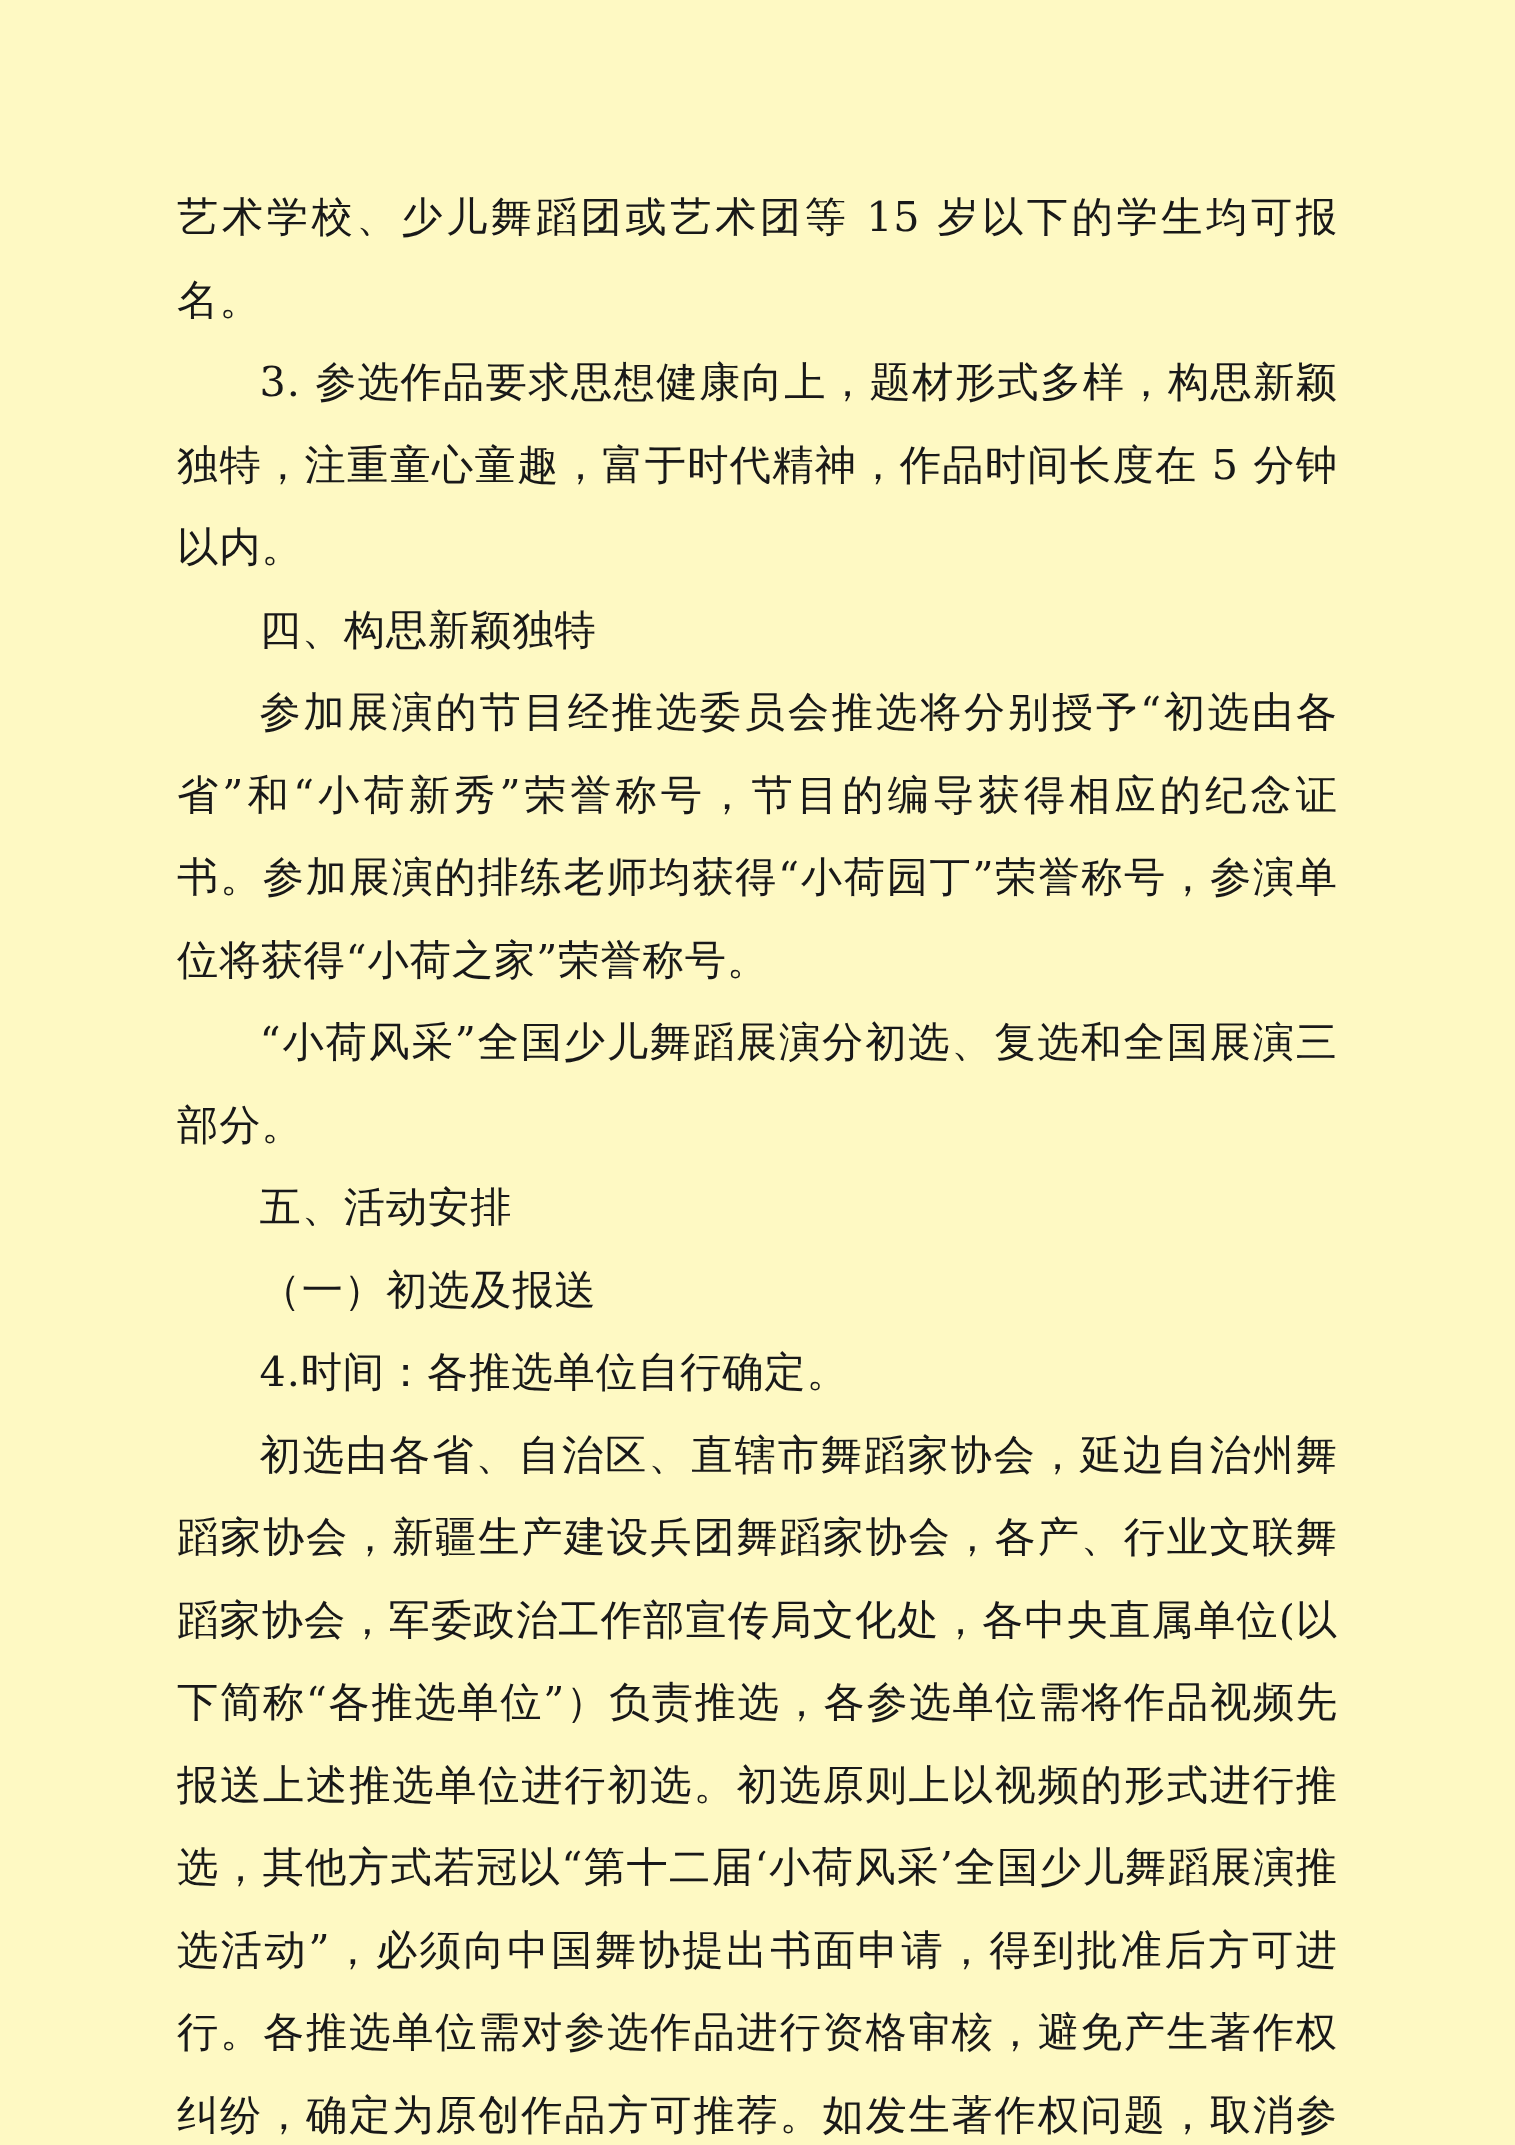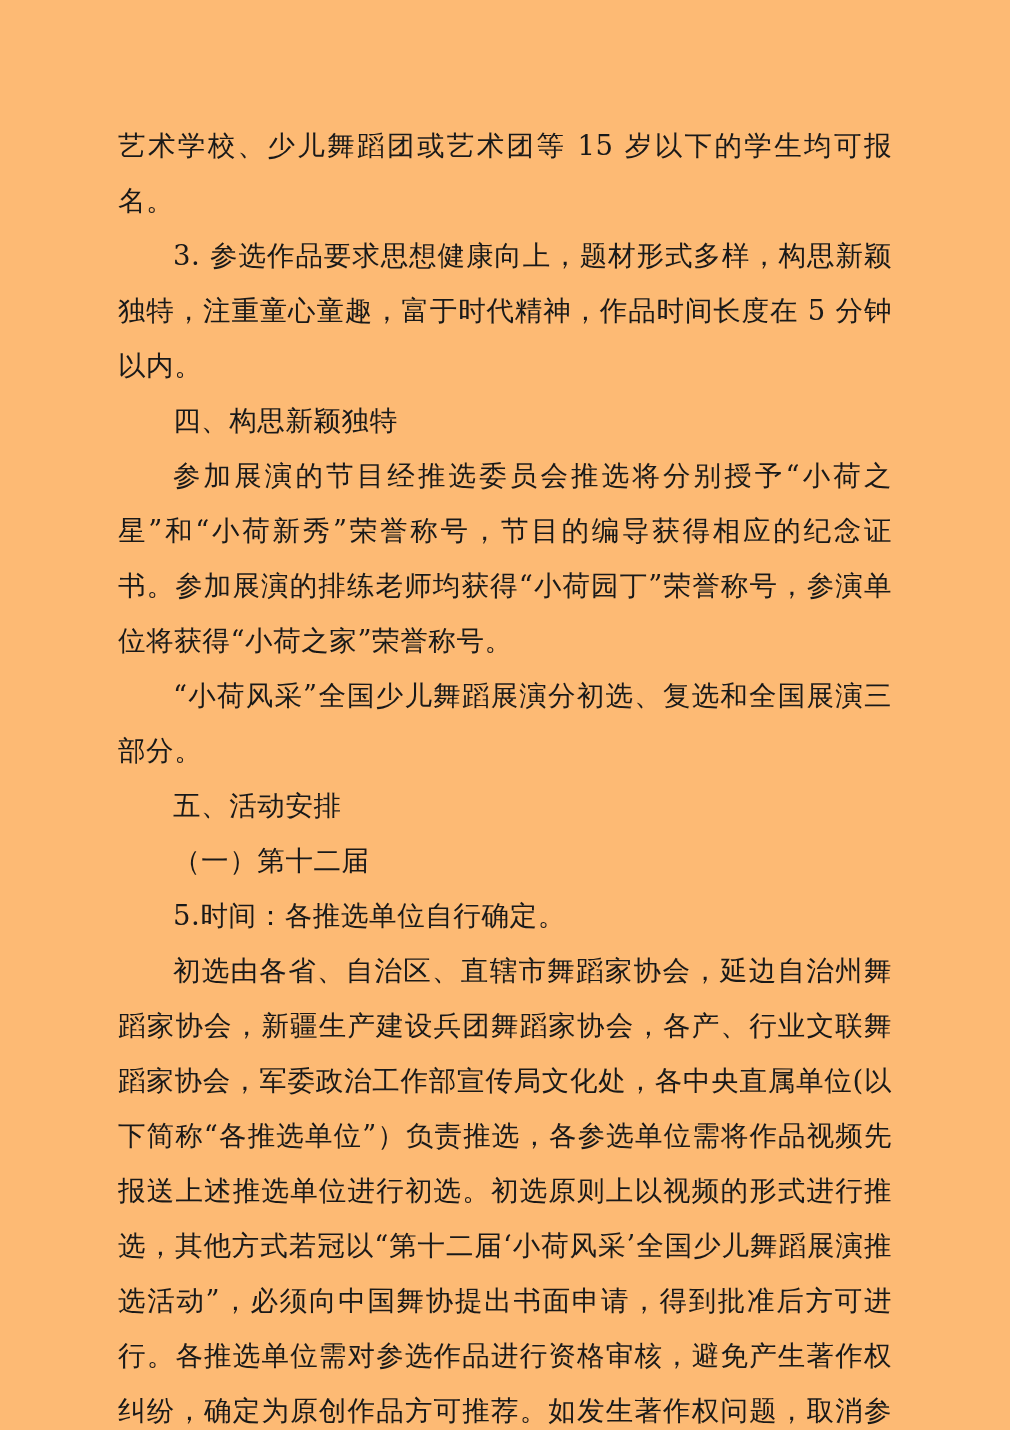--- a/index.html
+++ b/index.html
@@ -12,21 +12,21 @@
     height: 1430px;
     font-family: "DejaVu Serif", "Liberation Serif", serif;
     color: #1a1a1a;
   }
   .page {
     position: relative;
     width: 1010px;
     height: 1430px;
     box-sizing: border-box;
     padding: 118px 118px 60px 118px;
-    background: #fdba74;
+    background: #fef9c3;
   }
   .doc-body {
     font-size: 27.5px;
     line-height: 55px;
     text-align: justify;
     text-justify: inter-ideograph;
     letter-spacing: 0.6px;
     color: #191919;
   }
   .para {
@@ -45,26 +45,26 @@
 
 <div class="page">
   <div class="doc-body">
 
     <p class="para noindent">艺术学校、少儿舞蹈团或艺术团等 15 岁以下的学生均可报名。</p>
 
     <p class="para indent2">3. 参选作品要求思想健康向上，题材形式多样，构思新颖独特，注重童心童趣，富于时代精神，作品时间长度在 5 分钟以内。</p>
 
     <p class="para indent2">四、构思新颖独特</p>
 
-    <p class="para indent2">参加展演的节目经推选委员会推选将分别授予“小荷之星”和“小荷新秀”荣誉称号，节目的编导获得相应的纪念证书。参加展演的排练老师均获得“小荷园丁”荣誉称号，参演单位将获得“小荷之家”荣誉称号。</p>
+    <p class="para indent2">参加展演的节目经推选委员会推选将分别授予“初选由各省”和“小荷新秀”荣誉称号，节目的编导获得相应的纪念证书。参加展演的排练老师均获得“小荷园丁”荣誉称号，参演单位将获得“小荷之家”荣誉称号。</p>
 
     <p class="para indent2">“小荷风采”全国少儿舞蹈展演分初选、复选和全国展演三部分。</p>
 
     <p class="para indent2">五、活动安排</p>
 
-    <p class="para indent2">（一）第十二届</p>
+    <p class="para indent2">（一）初选及报送</p>
 
-    <p class="para indent2">5.时间：各推选单位自行确定。</p>
+    <p class="para indent2">4.时间：各推选单位自行确定。</p>
 
     <p class="para indent2">初选由各省、自治区、直辖市舞蹈家协会，延边自治州舞蹈家协会，新疆生产建设兵团舞蹈家协会，各产、行业文联舞蹈家协会，军委政治工作部宣传局文化处，各中央直属单位(以下简称“各推选单位”）负责推选，各参选单位需将作品视频先报送上述推选单位进行初选。初选原则上以视频的形式进行推选，其他方式若冠以“第十二届‘小荷风采’全国少儿舞蹈展演推选活动”，必须向中国舞协提出书面申请，得到批准后方可进行。各推选单位需对参选作品进行资格审核，避免产生著作权纠纷，确定为原创作品方可推荐。如发生著作权问题，取消参选资格。</p>
 
   </div>
 </div>
 
 </body></html>

